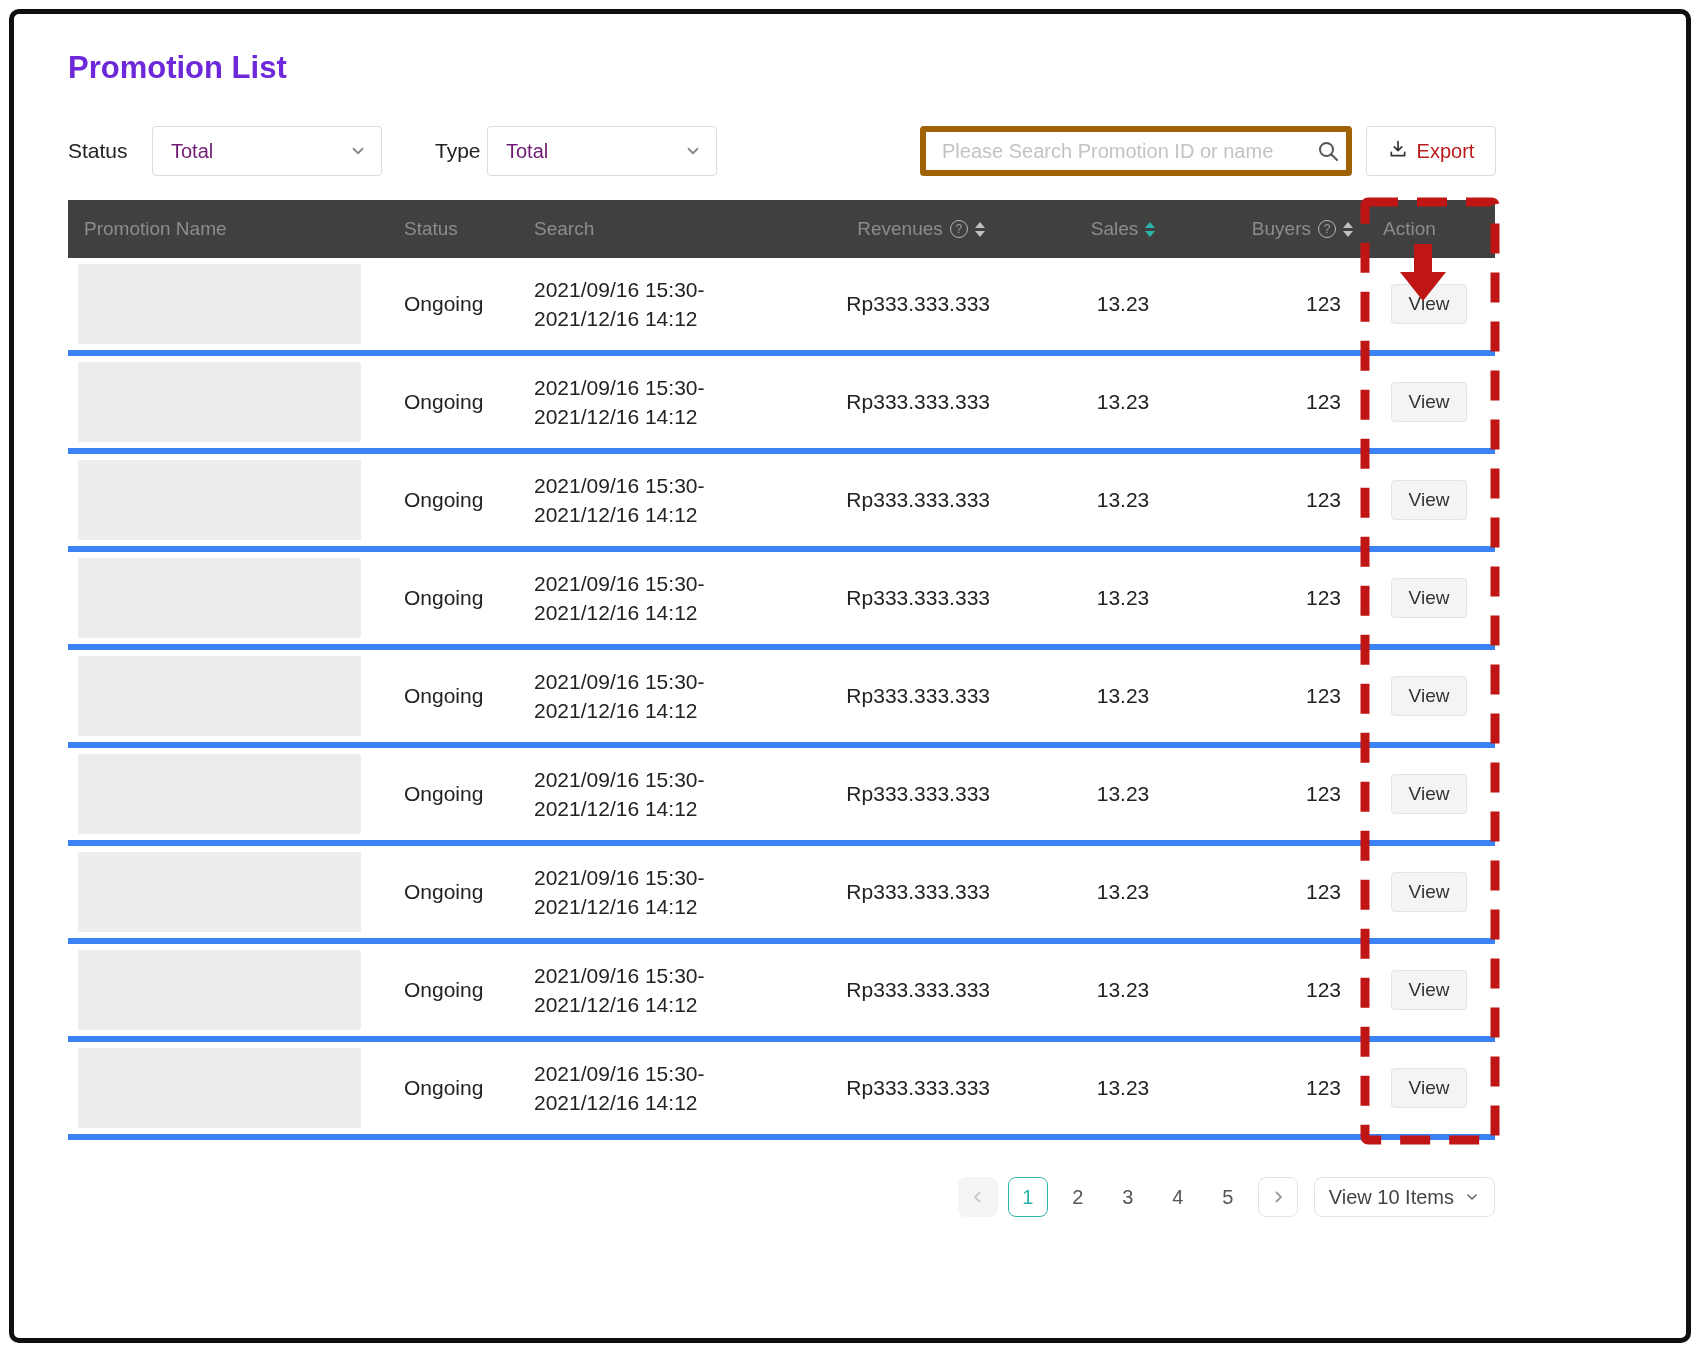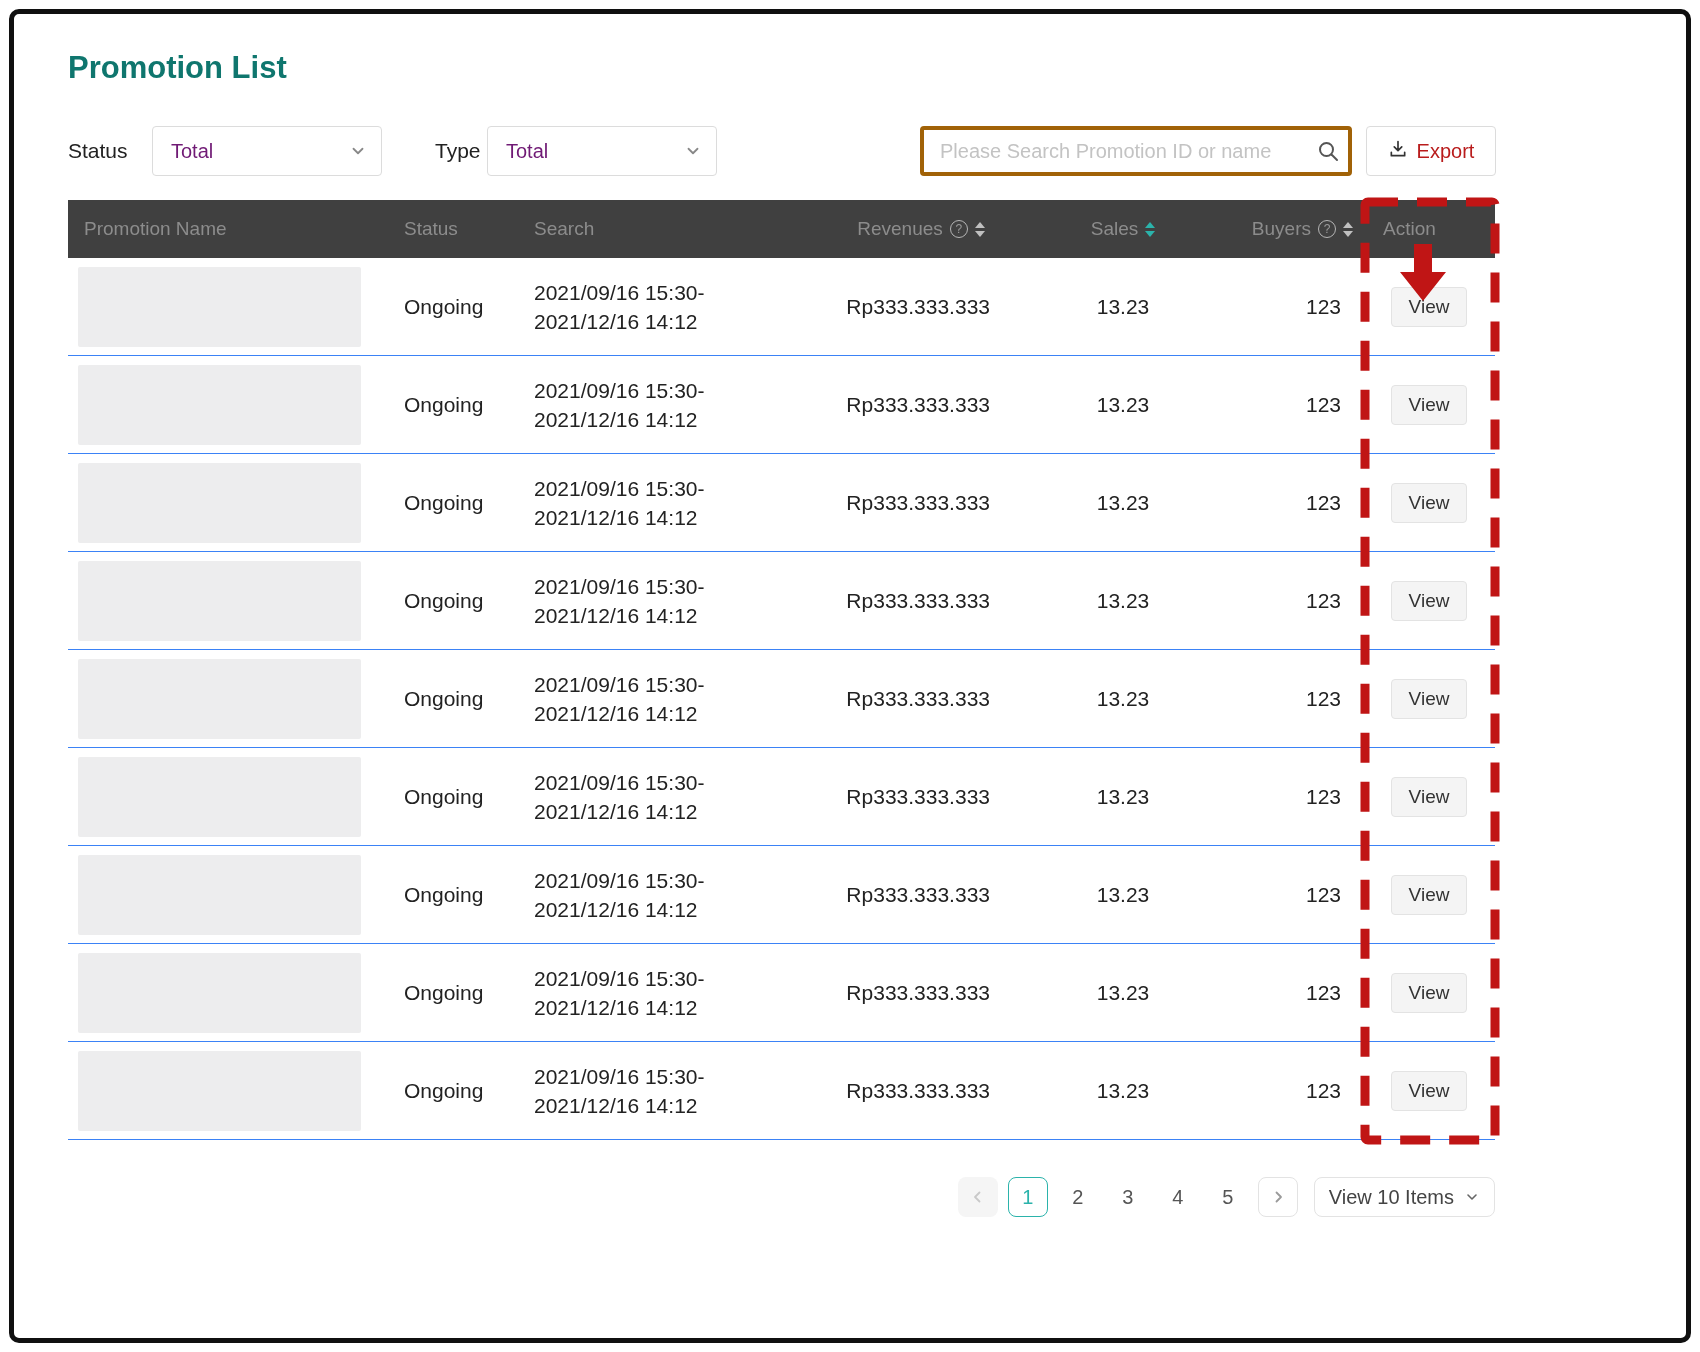--- a/index.html
+++ b/index.html
@@ -1,51 +1,51 @@
 <!DOCTYPE html>
 <html style="--accent: #2bb3ab; --red: #c01515;"><head>
 <meta charset="utf-8">
 <style>
   * { margin:0; padding:0; box-sizing:border-box; }
   html,body { width:1700px; height:1352px; background:#ffffff; font-family:"Liberation Sans", sans-serif; color:#1f1f1f; overflow:hidden; }
   .page { position:relative; width:1700px; height:1352px; background:#fff; }
   .frame { position:absolute; inset:9px; border:5px solid #101010; border-radius:10px; pointer-events:none; }
 
-  .title { position:absolute; left:68px; top:50px; font-size:31px; font-weight:700; color:#0f766e; }
+  .title { position:absolute; left:68px; top:50px; font-size:31px; font-weight:700; color:#6d28d9; }
 
   
   .filters { position:absolute; left:68px; top:126px; width:1430px; height:50px; }
   .flabel { position:absolute; top:0; height:50px; line-height:50px; font-size:21px; color:#222; }
   .flabel.status { left:0; }
   .flabel.type { left:367px; }
   .select { position:absolute; top:0; height:50px; border:1px solid #dcdcdc; border-radius:4px; background:#fff;
             display:flex; align-items:center; justify-content:space-between; padding:0 14px 0 18px; font-size:20px; color:#701a75; cursor:pointer; }
   .select.status { left:84px; width:230px; }
   .select.type { left:419px; width:230px; }
   .chev svg, .view-items svg { display:block; }
 
   .search { position:absolute; left:852px; top:0; width:432px; height:50px; }
-  .search input { width:100%; height:100%; border:4px solid #a16207; border-radius:4px; padding:0 48px 0 16px; font-size:20px; color:#701a75; font-family:"Liberation Sans", sans-serif; outline:none; }
+  .search input { width:100%; height:100%; border:6px solid #a16207; border-radius:4px; padding:0 48px 0 16px; font-size:20px; color:#701a75; font-family:"Liberation Sans", sans-serif; outline:none; }
   .search input::placeholder { color:#c3c3c3; }
   .search .sicon { position:absolute; right:12px; top:13px; }
 
   .export { position:absolute; left:1298px; top:0; width:130px; height:50px; border:1px solid #dcdcdc; border-radius:4px; background:#fff;
             display:flex; align-items:center; justify-content:center; gap:9px; font-size:20px; color:#b91c1c; cursor:pointer; font-family:"Liberation Sans", sans-serif; }
 
   
   .table { position:absolute; left:68px; top:200px; width:1427px; background:#fff; }
   .thead, .trow { display:grid; grid-template-columns:320px 130px 300px 220px 170px 155px 132px; align-items:center; }
   .thead { height:58px; background:#404040; color:#8c8c8c; font-size:19px; }
   .th { display:flex; align-items:center; gap:7px; padding-left:16px; }
   .th.rev { justify-content:center; padding-left:0; padding-right:14px; }
   .th.sales { justify-content:center; padding-left:0; }
   .th.buyers { justify-content:flex-end; padding-left:0; padding-right:10px; }
   .th.action { padding-left:20px; }
 
-  .trow { height:98px; border-bottom:1px solid #3b82f6; font-size:21px; color:#222; }
+  .trow { height:98px; border-bottom:6px solid #3b82f6; font-size:21px; color:#222; }
   .cell.name { padding-left:10px; }
   .ph { width:283px; height:80px; background:#ededee; border-radius:2px; }
   .cell.status { padding-left:16px; }
   .cell.period { padding-left:16px; }
   .pline { display:block; line-height:29px; }
   .cell.rev { text-align:right; padding-right:48px; }
   .cell.sales { text-align:center; }
   .cell.buyers { text-align:right; padding-right:22px; }
   .cell.action { text-align:center; }
   .view-btn { display:inline-block; padding:8px 17px; background:#f4f4f4; border:1px solid #e3e3e3; border-radius:4px;

